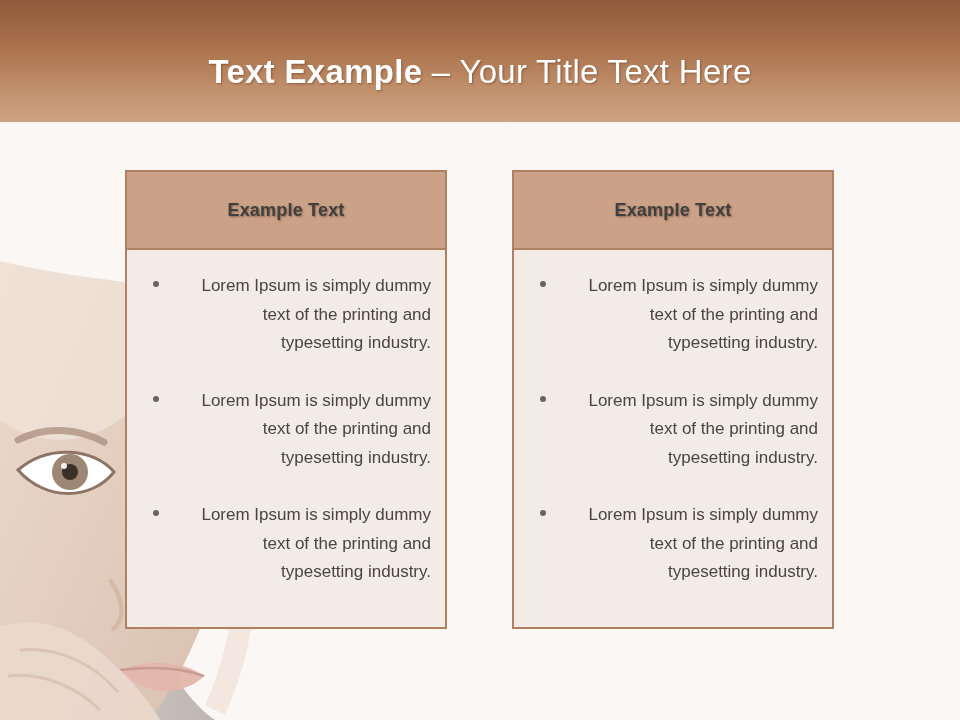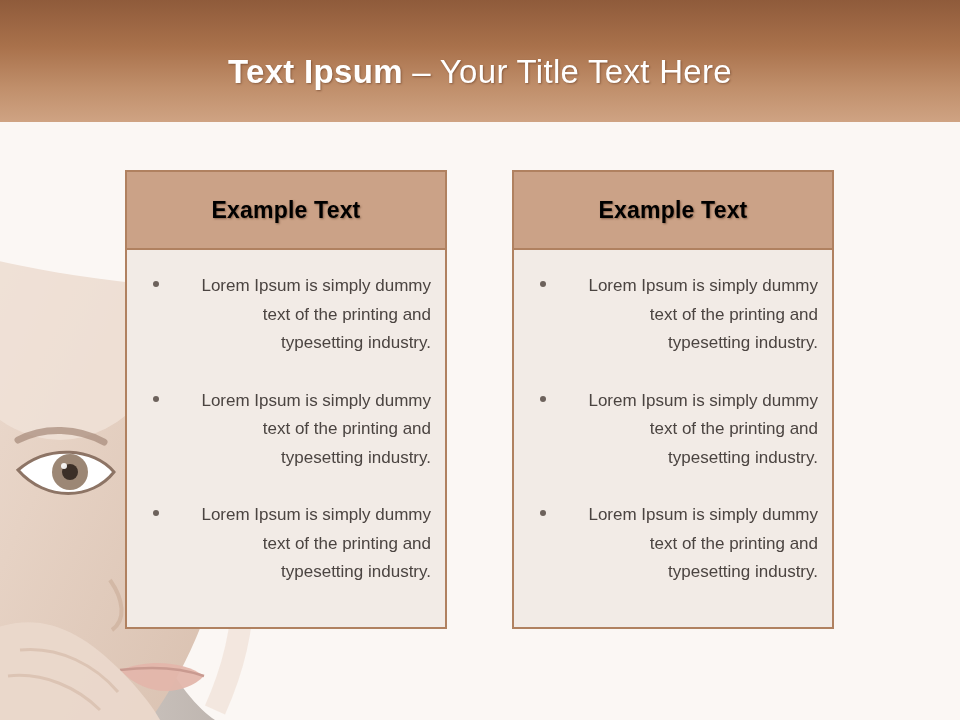--- a/index.html
+++ b/index.html
@@ -109,23 +109,23 @@
   .block-head {
     height: 78px;
     background: #cba287;
     border-bottom: 2px solid #b08160;
     display: flex;
     align-items: center;
     justify-content: center;
     box-sizing: border-box;
   }
   .block-head-text {
-    font-size: 23px;
+    font-size: 18px;
     font-weight: bold;
-    color: #000000;
+    color: #404040;
     text-shadow: 1px 1px 2px rgba(90,55,35,0.55);
     letter-spacing: 0.2px;
     text-align: center;
   }
 
   .block-body {
     padding: 22px 14px 10px 14px;
     box-sizing: border-box;
     text-align: right;
   }
@@ -205,21 +205,21 @@
       <rect x="0" y="0" width="520" height="610" fill="url(#fade)"></rect>
     </svg>
   </div>
 
   <div class="sweep"></div>
   <div class="sweep-inner"></div>
   <div class="sweep-line"></div>
 
   <div class="banner"></div>
   <div class="banner-title">
-    <span class="bold">Text Ipsum</span><span class="light"> – </span><span class="light">Your Title Text Here</span>
+    <span class="bold">Text Example</span><span class="light"> – </span><span class="light">Your Title Text Here</span>
   </div>
 
   <div class="block block-a">
     <div class="block-head">
       <span class="block-head-text">Example Text</span>
     </div>
     <div class="block-body">
       <ul class="bullets">
         <li>
           <span class="dot"></span>

